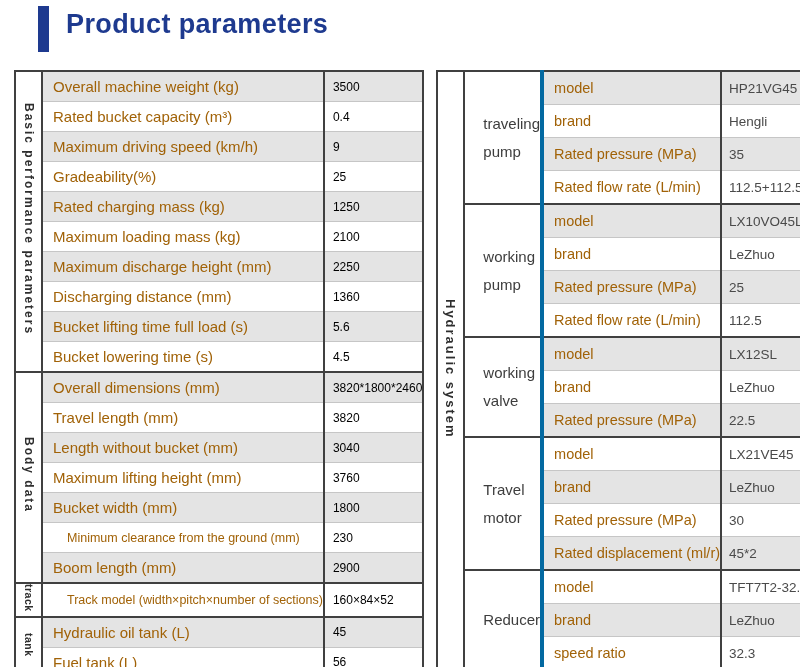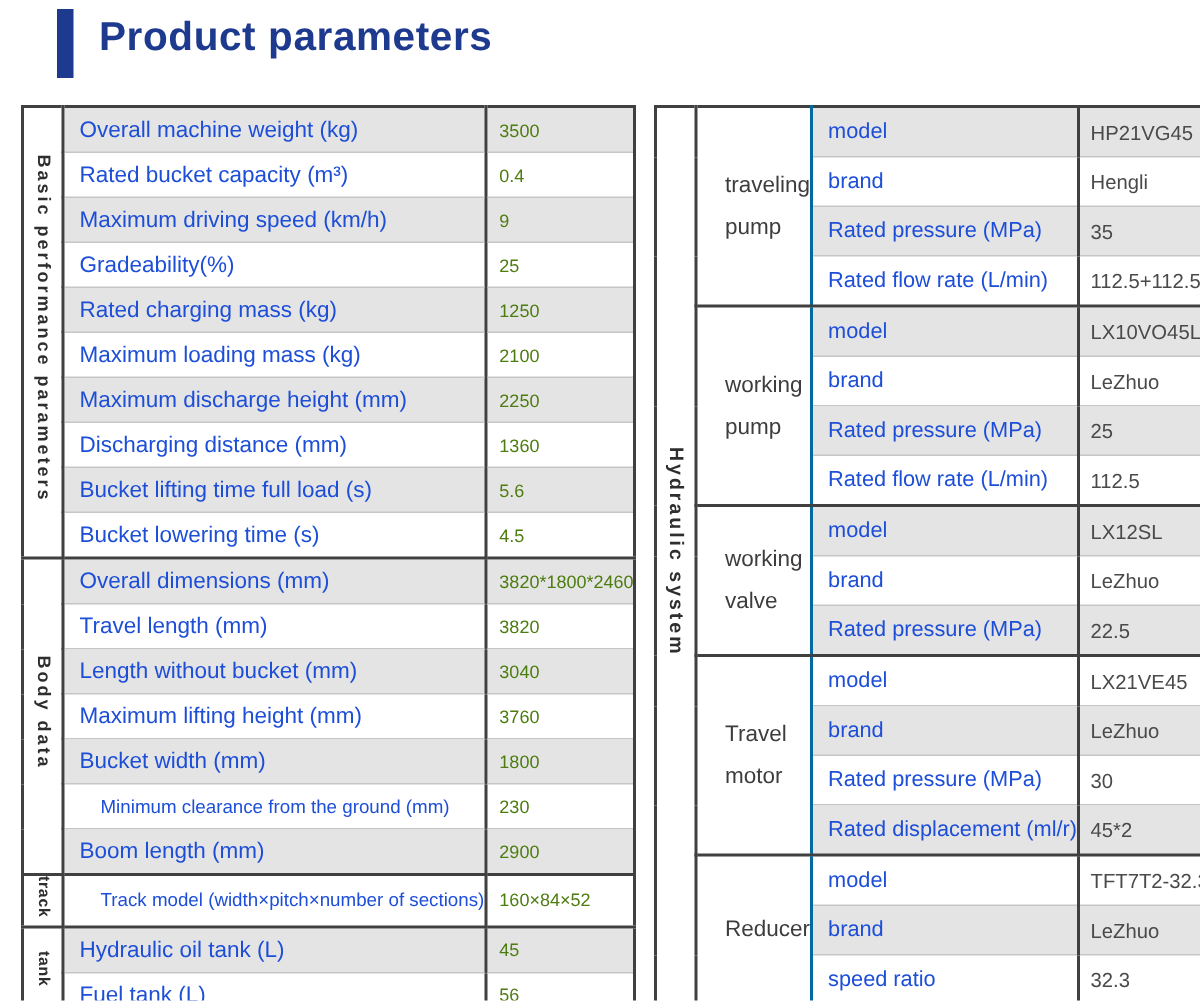--- a/index.html
+++ b/index.html
@@ -20,25 +20,25 @@
 
   
   .tables { display:flex; align-items:flex-start; gap:12px; padding-left:14px; }
   table.spec { border-collapse:collapse; table-layout:fixed; border:2px solid #404040; }
   .spec td { padding:0; vertical-align:middle; border-bottom:1px solid #c6c6c6; overflow:hidden; }
   #t-left td  { height:29px; }
   #t-right td { height:32px;margin-left:44px; }
 
   td.vcell { border-right:2px solid #404040; border-bottom:2px solid #404040; text-align:center; background:#fff; }
   td.gcell {
-    border-right:2px solid #0369a1; border-bottom:2px solid #404040; background:#fff;
+    border-right:4px solid #0369a1; border-bottom:2px solid #404040; background:#fff;
     font-size:15px; color:#3d3d3d; padding-left:18px; line-height:1.85;
   }
-  td.param { border-right:2px solid #404040; font-size:15px; color:#1d4ed8; padding-left:10px; white-space:nowrap; }
-  td.val   { font-size:12px; color:#4d7c0f; padding-left:8px; white-space:nowrap; }
+  td.param { border-right:2px solid #404040; font-size:15px; color:#a16207; padding-left:10px; white-space:nowrap; }
+  td.val   { font-size:12px; color:#000000; padding-left:8px; white-space:nowrap; }
   #t-right td.param { font-size:14.5px; }
   #t-right td.val   { font-size:13.5px; color:#4a4a4a; padding-left:7px; }
   td.param.sm  { font-size:12.5px;padding-left:24px; }
   td.param.sm2 { font-size:13px; }
 
   tr.g td.param, tr.g td.val { background:#e4e4e4; }
   tr.sec-end td { border-bottom:2px solid #404040; }
 
   .vtext {
     writing-mode:vertical-rl; display:inline-block; white-space:nowrap;

